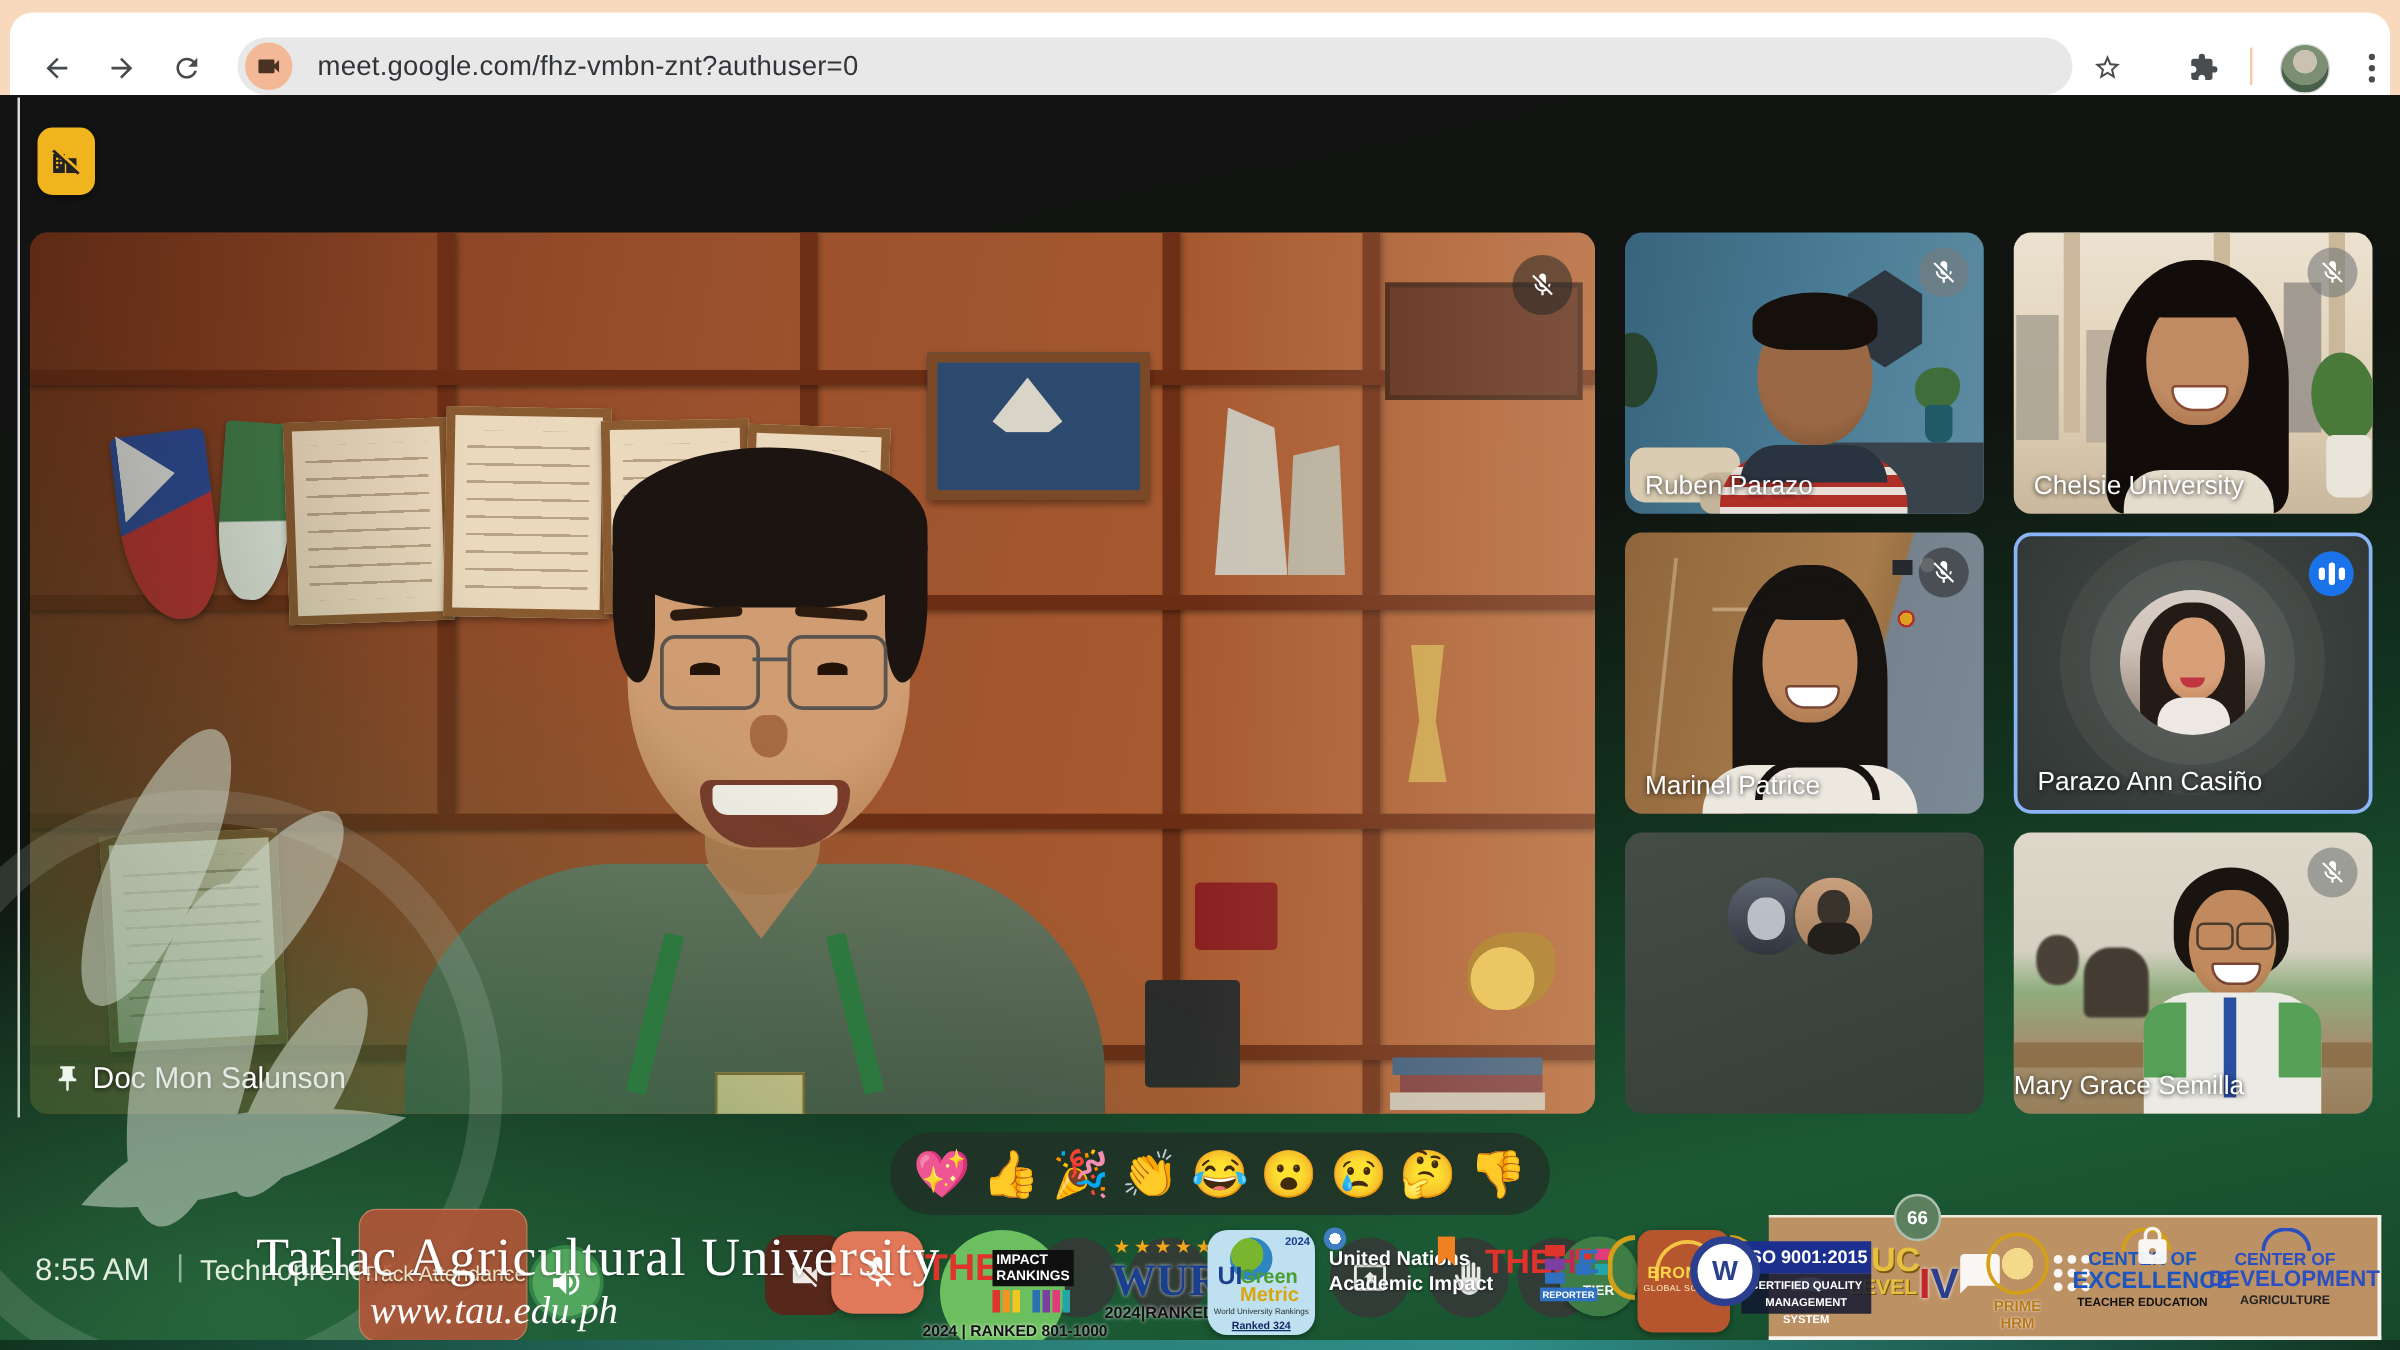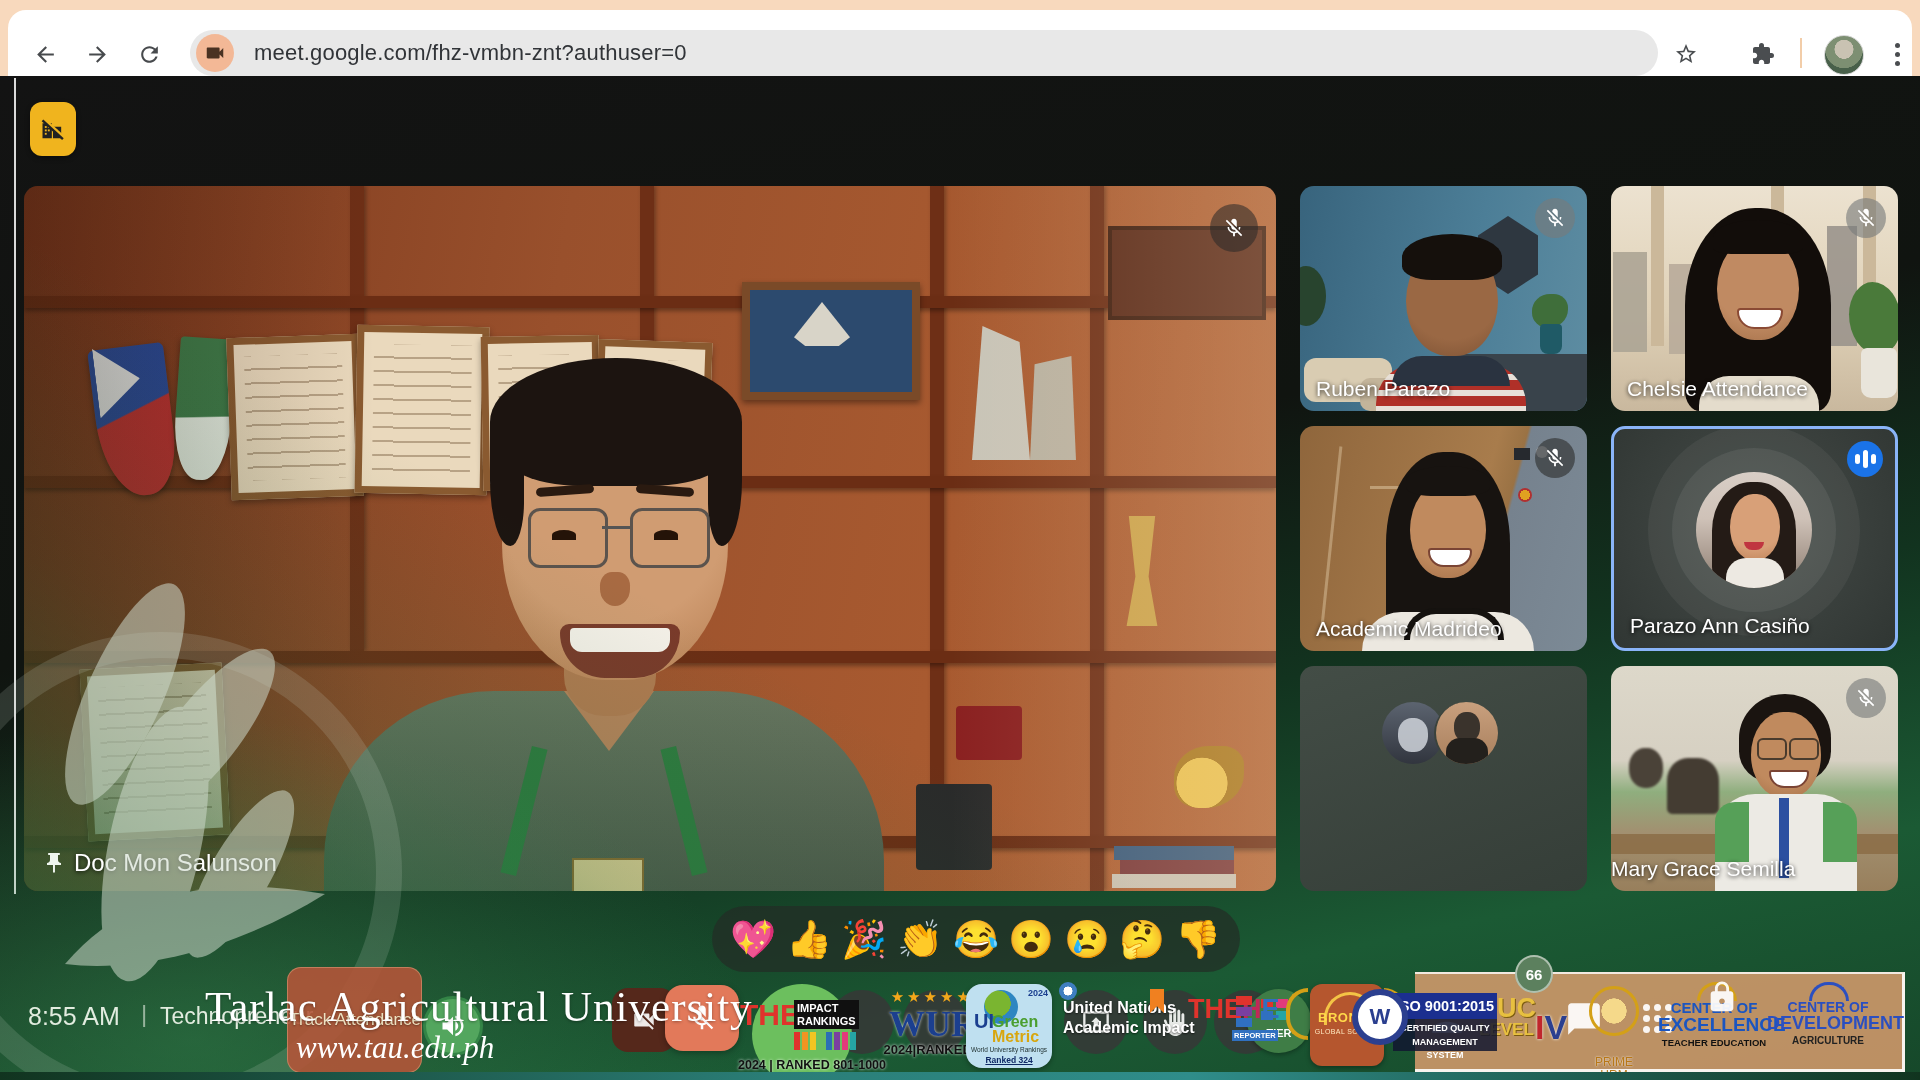--- a/index.html
+++ b/index.html
@@ -125,21 +125,21 @@
   .banner .wic{position:absolute;color:#fff;}
   .banner svg{fill:rgba(255,255,255,.92);}
   .badge66{position:absolute;left:1515px;top:879px;width:34px;height:34px;border-radius:50%;background:#5c805e;border:2px solid rgba(255,255,255,.5);color:#fff;font-size:15px;font-weight:bold;display:flex;align-items:center;justify-content:center;z-index:45;}
   .suc{position:absolute;left:64px;top:22px;}
   .suc .l1{font-size:27px;font-weight:bold;color:#e8c040;text-shadow:1px 1px 0 #7a5a10;line-height:.9;}
   .suc .l2{font-size:17px;font-weight:bold;color:#e8c040;text-shadow:1px 1px 0 #7a5a10;}
   .suc .num{position:absolute;left:56px;top:12px;font-size:34px;font-weight:bold;text-shadow:0 0 3px #fff;}
   .suc .num b:nth-child(1){color:#c0262c;}.suc .num b:nth-child(2){color:#2b3f8f;}
   .prime{position:absolute;left:172px;top:12px;width:54px;text-align:center;}
   .prime .cir{width:44px;height:44px;margin:0 auto;border:3px solid #d4a017;border-radius:50%;background:radial-gradient(circle,#f5d98a 0 40%,transparent 41%);}
-  .prime .t{font-size:12px;font-weight:normal;color:#b87818;text-shadow:0 0 2px #fff;line-height:1.05;margin-top:20px;}
+  .prime .t{font-size:12px;font-weight:bold;color:#b87818;text-shadow:0 0 2px #fff;line-height:1.05;margin-top:3px;}
   .dots9{position:absolute;display:grid;grid-template-columns:repeat(3,7px);gap:4px;}
   .dots9 i{width:7px;height:7px;border-radius:50%;background:rgba(255,255,255,.92);}
   .coe{position:absolute;left:243px;top:26px;width:112px;text-align:center;}
   .coe .a{font-size:15px;font-weight:bold;color:#1b55c0;line-height:1;}
   .coe .b{font-size:19px;font-weight:bold;color:#1b55c0;line-height:1.05;}
   .coe .c{font-size:9.5px;font-weight:bold;color:#111;margin-top:2px;}
   .cod{position:absolute;left:352px;top:26px;width:122px;text-align:center;}
   .cod .a{font-size:14px;font-weight:bold;color:#2b4fc0;line-height:1;}
   .cod .b{font-size:18px;font-weight:bold;color:#2b4fc0;line-height:1.05;}
   .cod .c{font-size:10px;font-weight:bold;color:#222;margin-top:2px;}
@@ -331,41 +331,41 @@
       <div class="blob" style="left:74px;top:22px;width:146px;height:203px;background:#120d0a;border-radius:48% 48% 10% 10%;"></div>
       <div class="blob" style="left:106px;top:52px;width:82px;height:102px;background:radial-gradient(circle at 50% 40%,#c08a62 0 60%,#a5714a 100%);border-radius:46%/50%;"></div>
       <div class="blob" style="left:102px;top:34px;width:90px;height:34px;background:#120d0a;border-radius:50% 50% 20% 20%;"></div>
       <div class="blob" style="left:126px;top:122px;width:42px;height:17px;background:#fff;border:2px solid #8a4a34;border-radius:4px 4px 20px 20px;"></div>
       <div class="blob" style="left:88px;top:190px;width:120px;height:35px;background:#e4dccc;border-radius:30px 30px 0 0;"></div>
       <div class="mutechip" style="background:rgba(120,122,122,.62)">
         <svg viewBox="0 0 24 24">
             <path d="M19 11h-1.7c0 .74-.16 1.43-.43 2.05l1.23 1.23c.56-.98.9-2.09.9-3.28zm-4.02.17c0-.06.02-.11.02-.17V5c0-1.66-1.34-3-3-3S9 3.34 9 5v.18l5.98 5.99zM4.27 3L3 4.27l6.01 6.01V11c0 1.66 1.33 3 2.99 3 .22 0 .44-.03.65-.08l1.66 1.66c-.71.33-1.5.52-2.31.52-2.76 0-5.3-2.1-5.3-5.1H5c0 3.41 2.72 6.23 6 6.72V21h2v-3.28c.91-.13 1.77-.45 2.54-.9L19.73 21 21 19.73 4.27 3z"></path>
           </svg>
       </div>
-      <div class="namechip">Chelsie Attendance</div>
+      <div class="namechip">Chelsie University</div>
     </div>
 
     <div class="tile t-marinel">
       <div class="blob" style="left:30px;top:20px;width:3px;height:180px;background:rgba(235,215,180,.4);transform:rotate(6deg);"></div>
       <div class="blob" style="left:70px;top:60px;width:40px;height:3px;background:rgba(235,215,180,.45);"></div>
       <div class="blob" style="left:214px;top:22px;width:16px;height:12px;background:#26292e;"></div>
       <div class="blob" style="left:236px;top:20px;width:12px;height:12px;border-radius:50%;background:#c8ccd2;"></div>
       <div class="blob" style="left:218px;top:62px;width:14px;height:14px;border-radius:50%;background:radial-gradient(circle,#e0a020 0 50%,#b03030 51% 100%);"></div>
       <div class="blob" style="left:86px;top:26px;width:124px;height:199px;background:#171310;border-radius:46% 46% 8% 8%;"></div>
       <div class="blob" style="left:110px;top:56px;width:76px;height:96px;background:radial-gradient(circle at 50% 42%,#c08a5e 0 60%,#a5714a 100%);border-radius:46%/50%;"></div>
       <div class="blob" style="left:106px;top:40px;width:84px;height:30px;background:#171310;border-radius:50% 50% 30% 30%;"></div>
       <div class="blob" style="left:128px;top:122px;width:40px;height:15px;background:#fff;border:2px solid #7a4434;border-radius:4px 4px 18px 18px;"></div>
       <div class="blob" style="left:62px;top:186px;width:172px;height:39px;background:#ece8e0;border-radius:40px 40px 0 0;"></div>
       <div class="blob" style="left:104px;top:182px;width:88px;height:26px;background:transparent;border:6px solid #15120f;border-bottom:none;border-radius:40px 40px 0 0;"></div>
       <div class="mutechip" style="background:rgba(50,52,52,.66)">
         <svg viewBox="0 0 24 24">
             <path d="M19 11h-1.7c0 .74-.16 1.43-.43 2.05l1.23 1.23c.56-.98.9-2.09.9-3.28zm-4.02.17c0-.06.02-.11.02-.17V5c0-1.66-1.34-3-3-3S9 3.34 9 5v.18l5.98 5.99zM4.27 3L3 4.27l6.01 6.01V11c0 1.66 1.33 3 2.99 3 .22 0 .44-.03.65-.08l1.66 1.66c-.71.33-1.5.52-2.31.52-2.76 0-5.3-2.1-5.3-5.1H5c0 3.41 2.72 6.23 6 6.72V21h2v-3.28c.91-.13 1.77-.45 2.54-.9L19.73 21 21 19.73 4.27 3z"></path>
           </svg>
       </div>
-      <div class="namechip">Academic Madrideo</div>
+      <div class="namechip">Marinel Patrice</div>
     </div>
 
     <div class="tile t-patrice">
       <div class="ring" style="left:34px;top:-5px;width:212px;height:212px;background:rgba(255,255,255,.05);"></div>
       <div class="ring" style="left:58px;top:19px;width:164px;height:164px;background:rgba(255,255,255,.07);"></div>
       <div class="ring" style="left:82px;top:43px;width:116px;height:116px;overflow:hidden;background:linear-gradient(180deg,#d8cec6 0%,#cfc2b8 40%,#8a7a6e 100%);">
         <div class="blob" style="left:16px;top:10px;width:84px;height:106px;background:#241b16;border-radius:46% 46% 20% 20%;"></div>
         <div class="blob" style="left:34px;top:22px;width:50px;height:66px;background:radial-gradient(circle at 50% 40%,#d8a078 0 60%,#bd8258 100%);border-radius:46%/50%;"></div>
         <div class="blob" style="left:48px;top:70px;width:20px;height:8px;background:#c03540;border-radius:0 0 10px 10px;"></div>
         <div class="blob" style="left:30px;top:86px;width:58px;height:30px;background:#ede9e2;border-radius:20px 20px 0 0;"></div>

